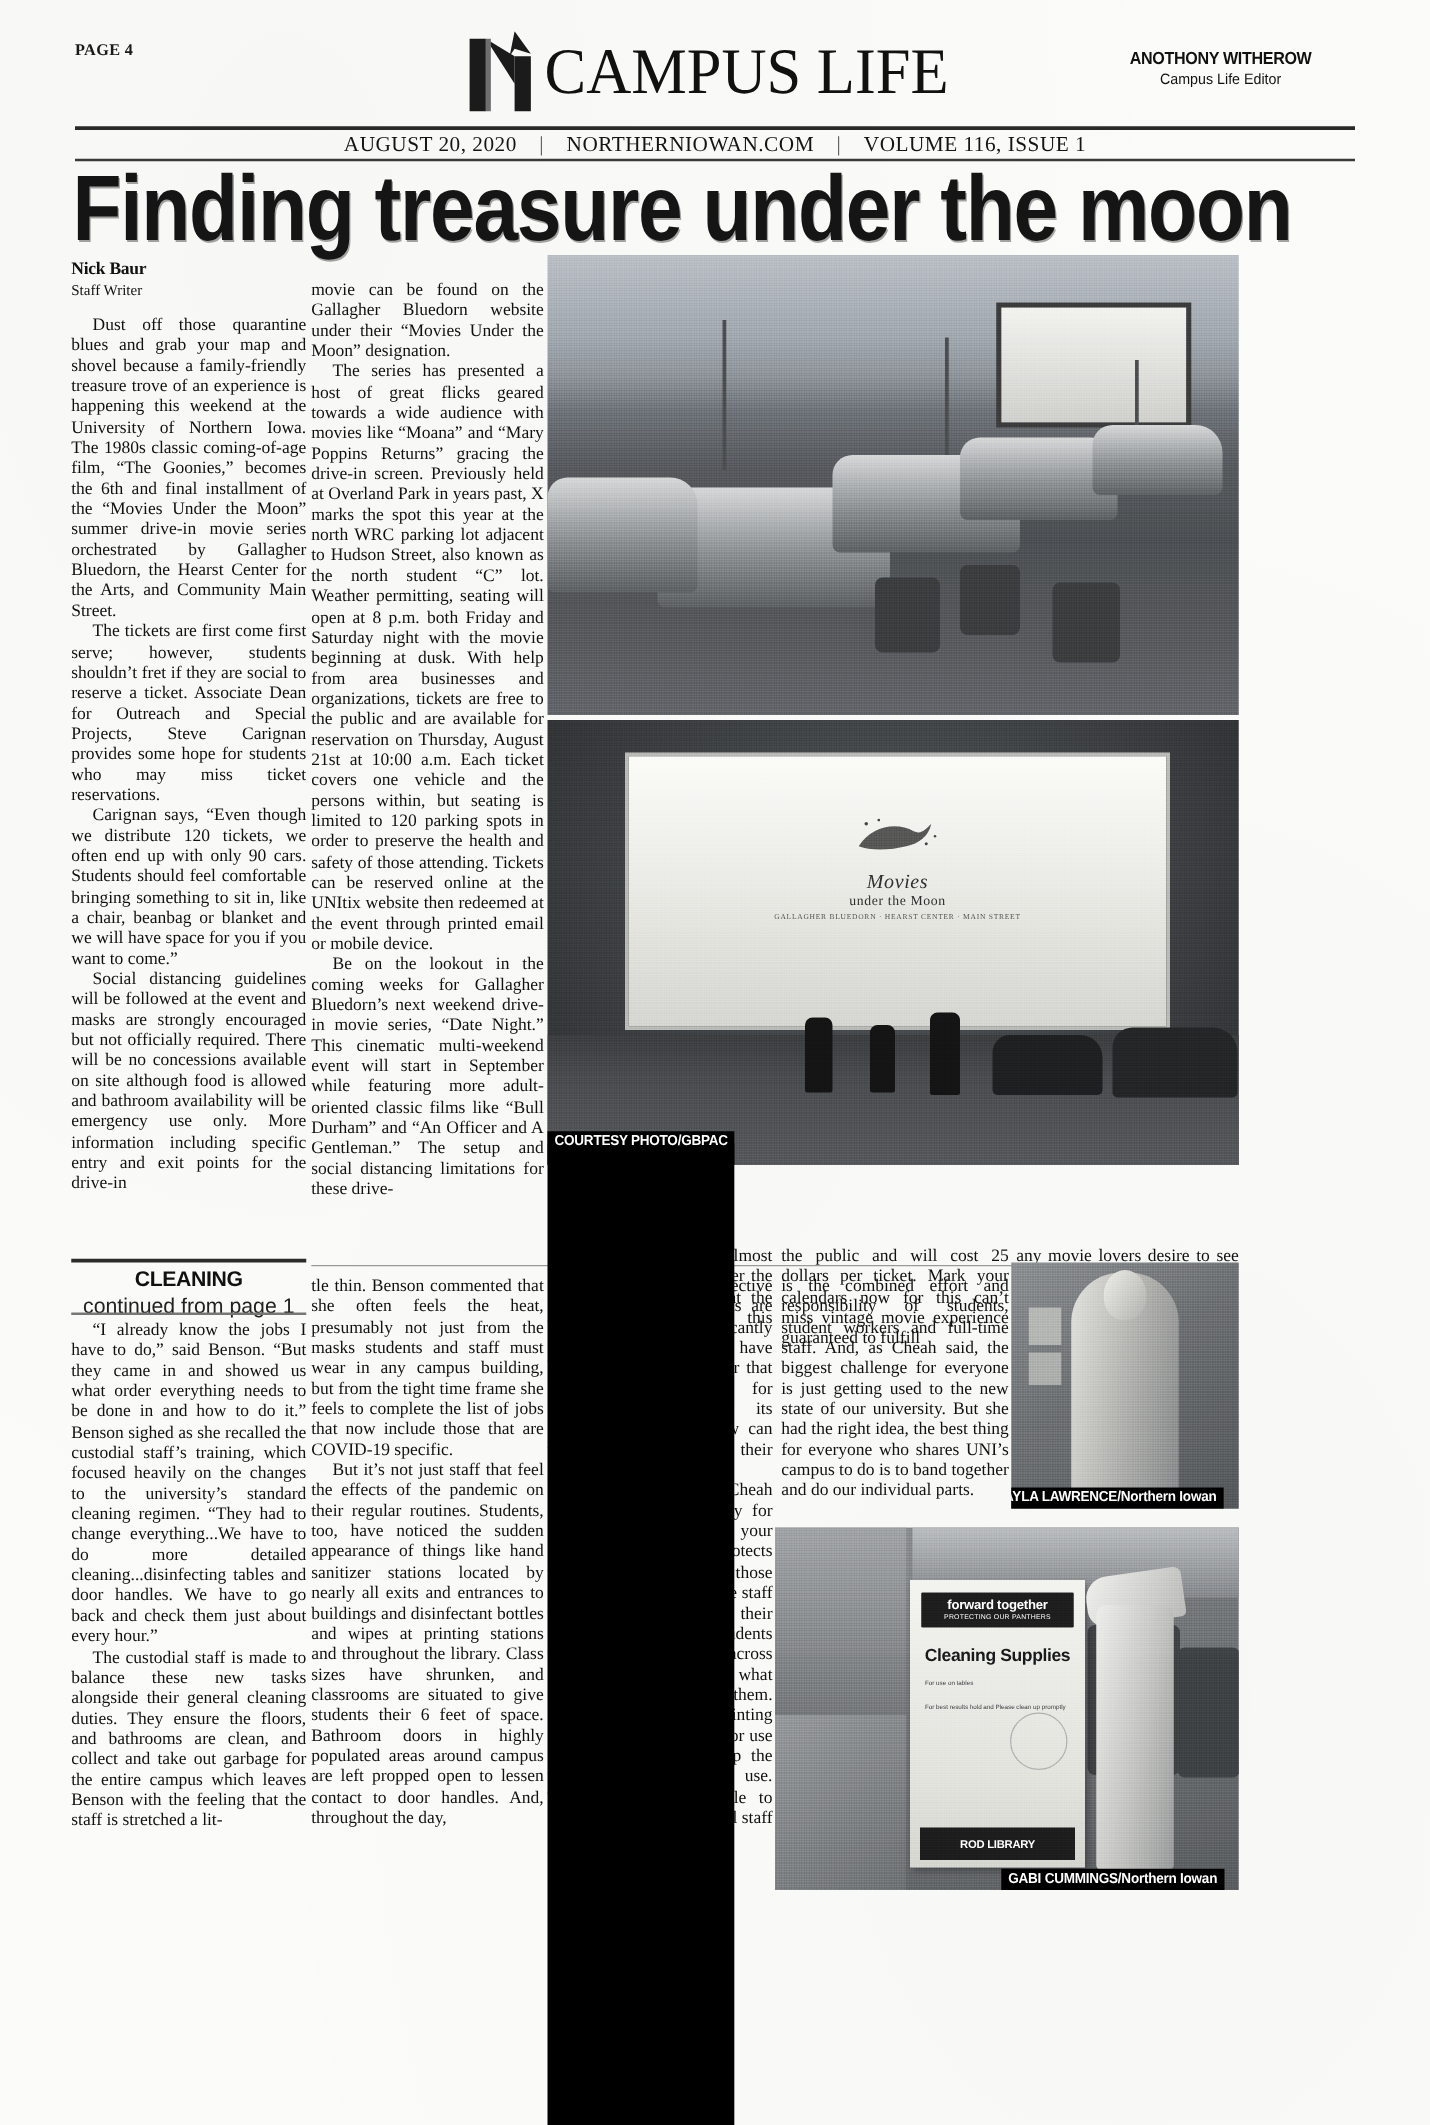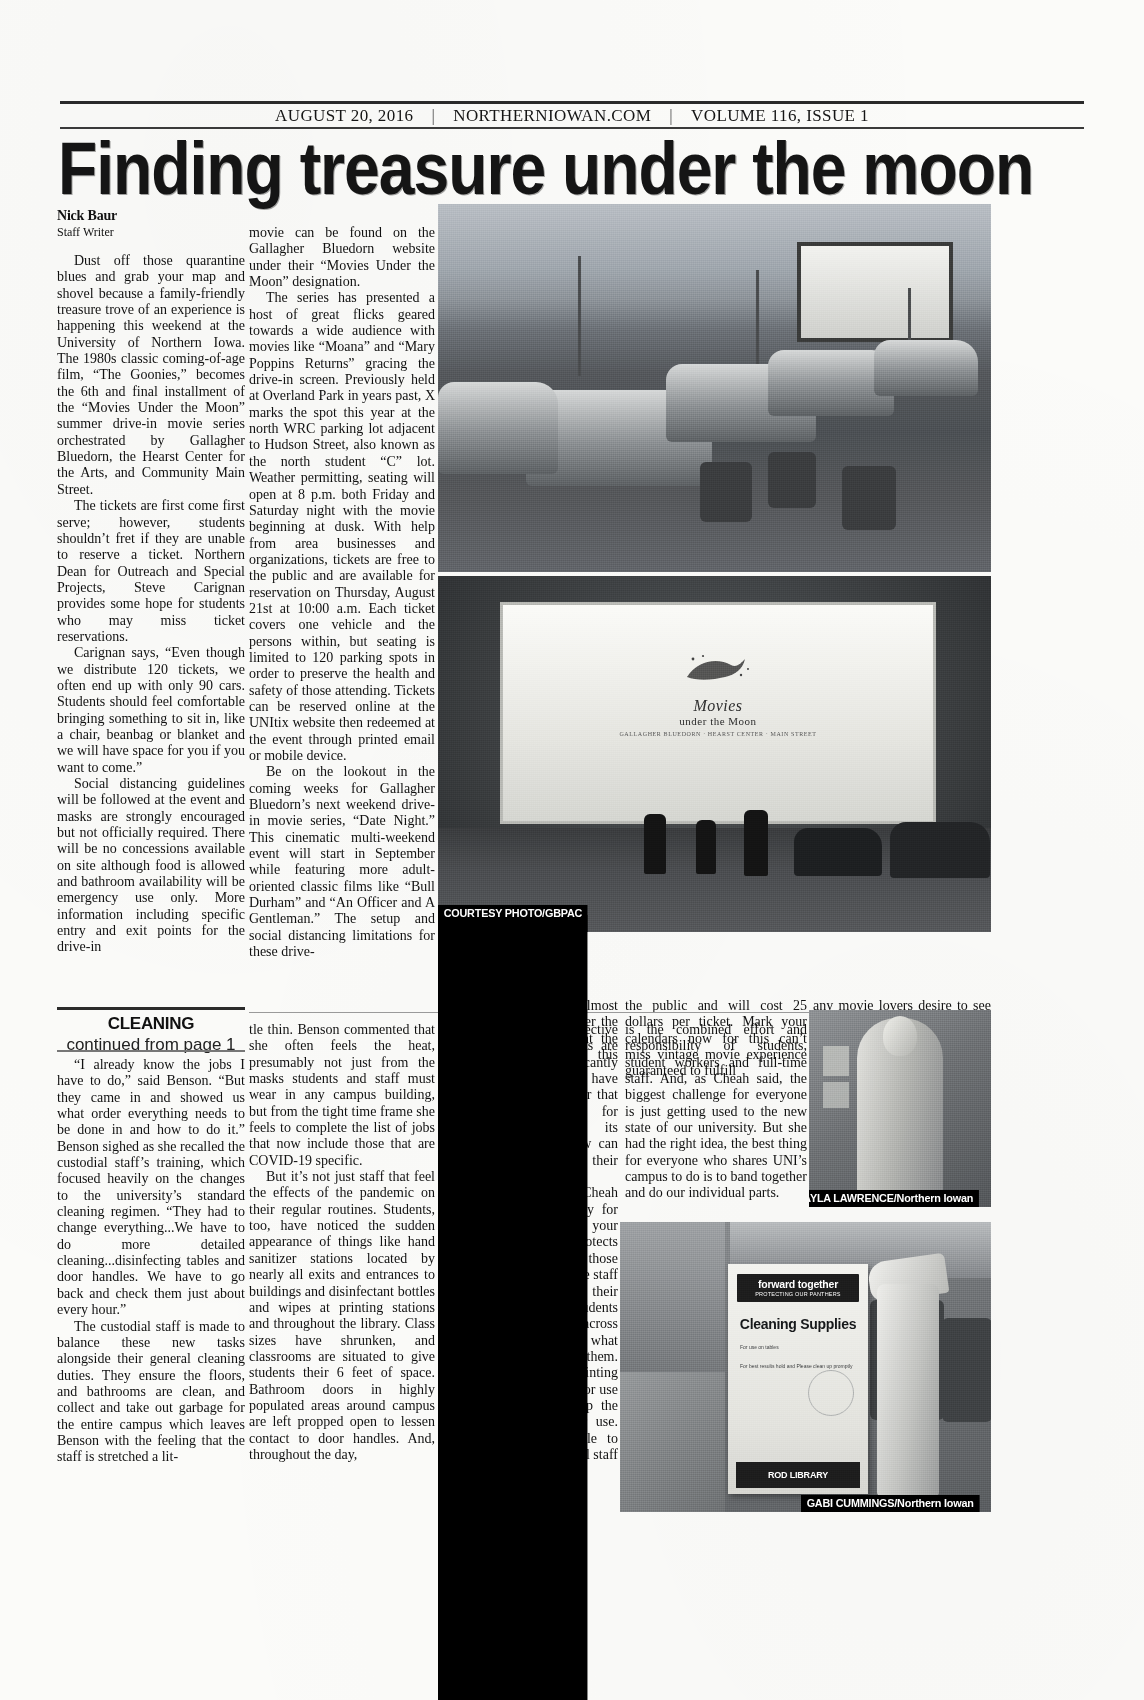--- a/index.html
+++ b/index.html
@@ -259,43 +259,64 @@
   .jump-sub{
     font-family:"Liberation Sans",sans-serif;font-size:17px;color:#222;margin-top:1px;
   }
   .hairline{position:absolute;background:#9a9a9a;}
 </style>
 </head>
 <body>
 
 <div class="page">
 
+  <div class="masthead">
+    <div class="page-num">PAGE 4</div>
+
+    <div class="logo-wrap">
+      <span class="logo-n">
+        <svg width="62" height="66" viewBox="0 0 62 66" aria-hidden="true">
+          <rect x="4" y="6" width="13" height="58" fill="#1b1b1b"></rect>
+          <rect x="40" y="20" width="13" height="44" fill="#1b1b1b"></rect>
+          <polygon points="17,6 40,42 40,20 17,6" fill="#1b1b1b"></polygon>
+          <polygon points="40,0 53,18 40,14 36,20" fill="#1b1b1b"></polygon>
+          <rect x="17" y="6" width="4" height="58" fill="#6e6e6e"></rect>
+        </svg>
+      </span>
+      <span class="section-title">CAMPUS LIFE</span>
+    </div>
+
+    <div class="editor-block">
+      <span class="editor-name">ANOTHONY WITHEROW</span>
+      <span class="editor-role">Campus Life Editor</span>
+    </div>
+  </div>
 
   <div class="rule-thick" style="top:101px;"></div>
 
   <div class="dateline" style="top:106px;">
-    <span>AUGUST 20,  2016</span>
+    <span>AUGUST 20,  2020</span>
     <span class="sep">|</span>
     <span>NORTHERNIOWAN.COM</span>
     <span class="sep">|</span>
     <span>VOLUME 116, ISSUE 1</span>
   </div>
 
   <div class="rule-thick" style="top:127px;height:2px;background:#3a3a3a;"></div>
 
   <div class="headline">Finding treasure under the moon</div>
 
   <div class="byline">
     <span class="name">Nick Baur</span>
     <span class="role">Staff Writer</span>
   </div>
 
   <div class="col" id="col1">
     <p>Dust off those quarantine blues and grab your map and shovel because a family-friendly treasure trove of an experience is happening this weekend at the University of Northern Iowa. The 1980s classic coming-of-age film, “The Goonies,” becomes the 6th and final installment of the “Movies Under the Moon” summer drive-in movie series orchestrated by Gallagher Bluedorn, the Hearst Center for the Arts, and Community Main Street.</p>
-    <p>The tickets are first come first serve; however, students shouldn’t fret if they are unable to reserve a ticket. Northern Dean for Outreach and Special Projects, Steve Carignan provides some hope for students who may miss ticket reservations.</p>
+    <p>The tickets are first come first serve; however, students shouldn’t fret if they are social to reserve a ticket. Associate Dean for Outreach and Special Projects, Steve Carignan provides some hope for students who may miss ticket reservations.</p>
     <p>Carignan says, “Even though we distribute 120 tickets, we often end up with only 90 cars. Students should feel comfortable bringing something to sit in, like a chair, beanbag or blanket and we will have space for you if you want to come.”</p>
     <p>Social distancing guidelines will be followed at the event and masks are strongly encouraged but not officially required. There will be no concessions available on site although food is allowed and bathroom availability will be emergency use only. More information including specific entry and exit points for the drive-in</p>
   </div>
 
   <div class="col" id="col2">
     <p class="noindent">movie can be found on the Gallagher Bluedorn website under their “Movies Under the Moon” designation.</p>
     <p>The series has presented a host of great flicks geared towards a wide audience with movies like “Moana” and “Mary Poppins Returns” gracing the drive-in screen. Previously held at Overland Park in years past, X marks the spot this year at the north WRC parking lot adjacent to Hudson Street, also known as the north student “C” lot. Weather permitting, seating will open at 8 p.m. both Friday and Saturday night with the movie beginning at dusk. With help from area businesses and organizations, tickets are free to the public and are available for reservation on Thursday, August 21st at 10:00 a.m. Each ticket covers one vehicle and the persons within, but seating is limited to 120 parking spots in order to preserve the health and safety of those attending. Tickets can be reserved online at the UNItix website then redeemed at the event through printed email or mobile device.</p>
     <p>Be on the lookout in the coming weeks for Gallagher Bluedorn’s next weekend drive-in movie series, “Date Night.” This cinematic multi-weekend event will start in September while featuring more adult-oriented classic films like “Bull Durham” and “An Officer and A Gentleman.” The setup and social distancing limitations for these drive-</p>
   </div>
 

